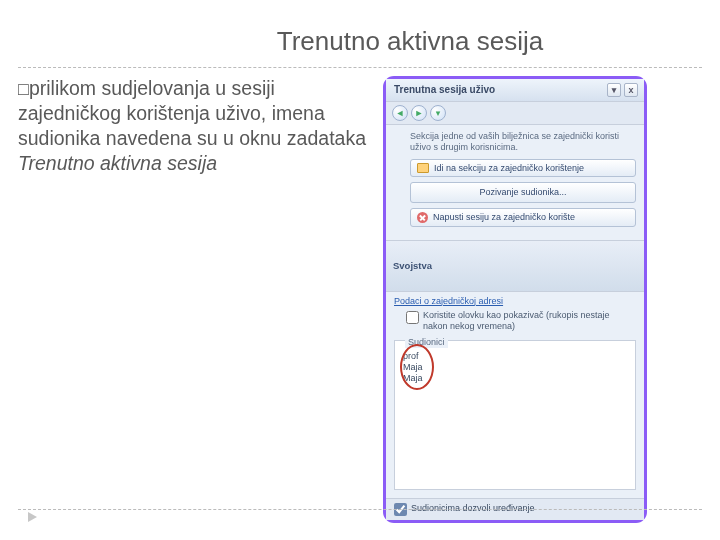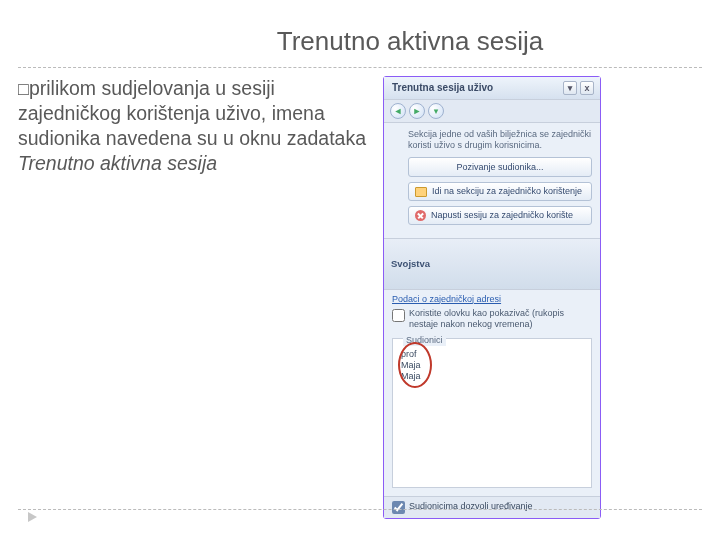--- a/index.html
+++ b/index.html
@@ -46,23 +46,23 @@
     vertical-align: baseline;
   }
   .italic { font-style: italic; }
   .right {
     width: 300px;
     font-size: 9px;
     line-height: 1.2;
   }
   
   .pane {
-    width: 218px;
-    border: 1px solid #8b5cf6;
-    border-radius: 3px;
+    width: 264px;
+    border: 3px solid #8b5cf6;
+    border-radius: 11px;
     background: #eaf0f8;
   }
   .pane-hdr {
     background: linear-gradient(#eef4fb,#d6e1ef);
     border-bottom: 1px solid #c7cfdc;
     padding: 4px 6px 4px 8px;
     display: flex; align-items: center;
     font-weight: bold;
     color: #3a4a66;
     font-size: 10px;
@@ -129,21 +129,21 @@
     border-bottom: 1px solid #c7cfdc;
   }
   .link {
     color:#2a5db0;
     text-decoration: underline;
     font-size: 9px;
     padding: 4px 8px 2px 8px;
   }
   .chk {
     display:flex; align-items:flex-start;
-    padding: 2px 8px; font-size:9px; color:#4a5a70;
+    padding: 2px 20px; font-size:9px; color:#4a5a70;
   }
   .chk input{ margin-right:4px; margin-top:1px; accent-color:#6d88b0;}
   .participants {
     margin: 6px 8px 8px 8px;
     background:#fff;
     border:1px solid #c7cfdc;
     height: 150px;
     position: relative;
     font-size: 9px;
   }
@@ -207,26 +207,26 @@
         <span class="dbtn">▾</span>
         <span class="xbtn">x</span>
       </div>
       <div class="pane-nav">
         <span class="circ">◄</span>
         <span class="circ">►</span>
         <span class="circ">▾</span>
       </div>
       <div class="pane-body">
         <div class="desc">Sekcija jedne od vaših bilježnica se zajednički koristi uživo s drugim korisnicima.</div>
-        <div class="btn-like center">
-          <span>Pozivanje sudionika...</span>
-        </div>
         <div class="btn-like">
           <span class="br"></span>
           <span>Idi na sekciju za zajedničko korištenje</span>
+        </div>
+        <div class="btn-like center">
+          <span>Pozivanje sudionika...</span>
         </div>
         <div class="btn-like">
           <span class="rx"></span>
           <span>Napusti sesiju za zajedničko korište</span>
         </div>
       </div>
       <div class="sect-hdr">Svojstva</div>
       <div class="link">Podaci o zajedničkoj adresi</div>
       <label class="chk">
         <input type="checkbox" style="">

